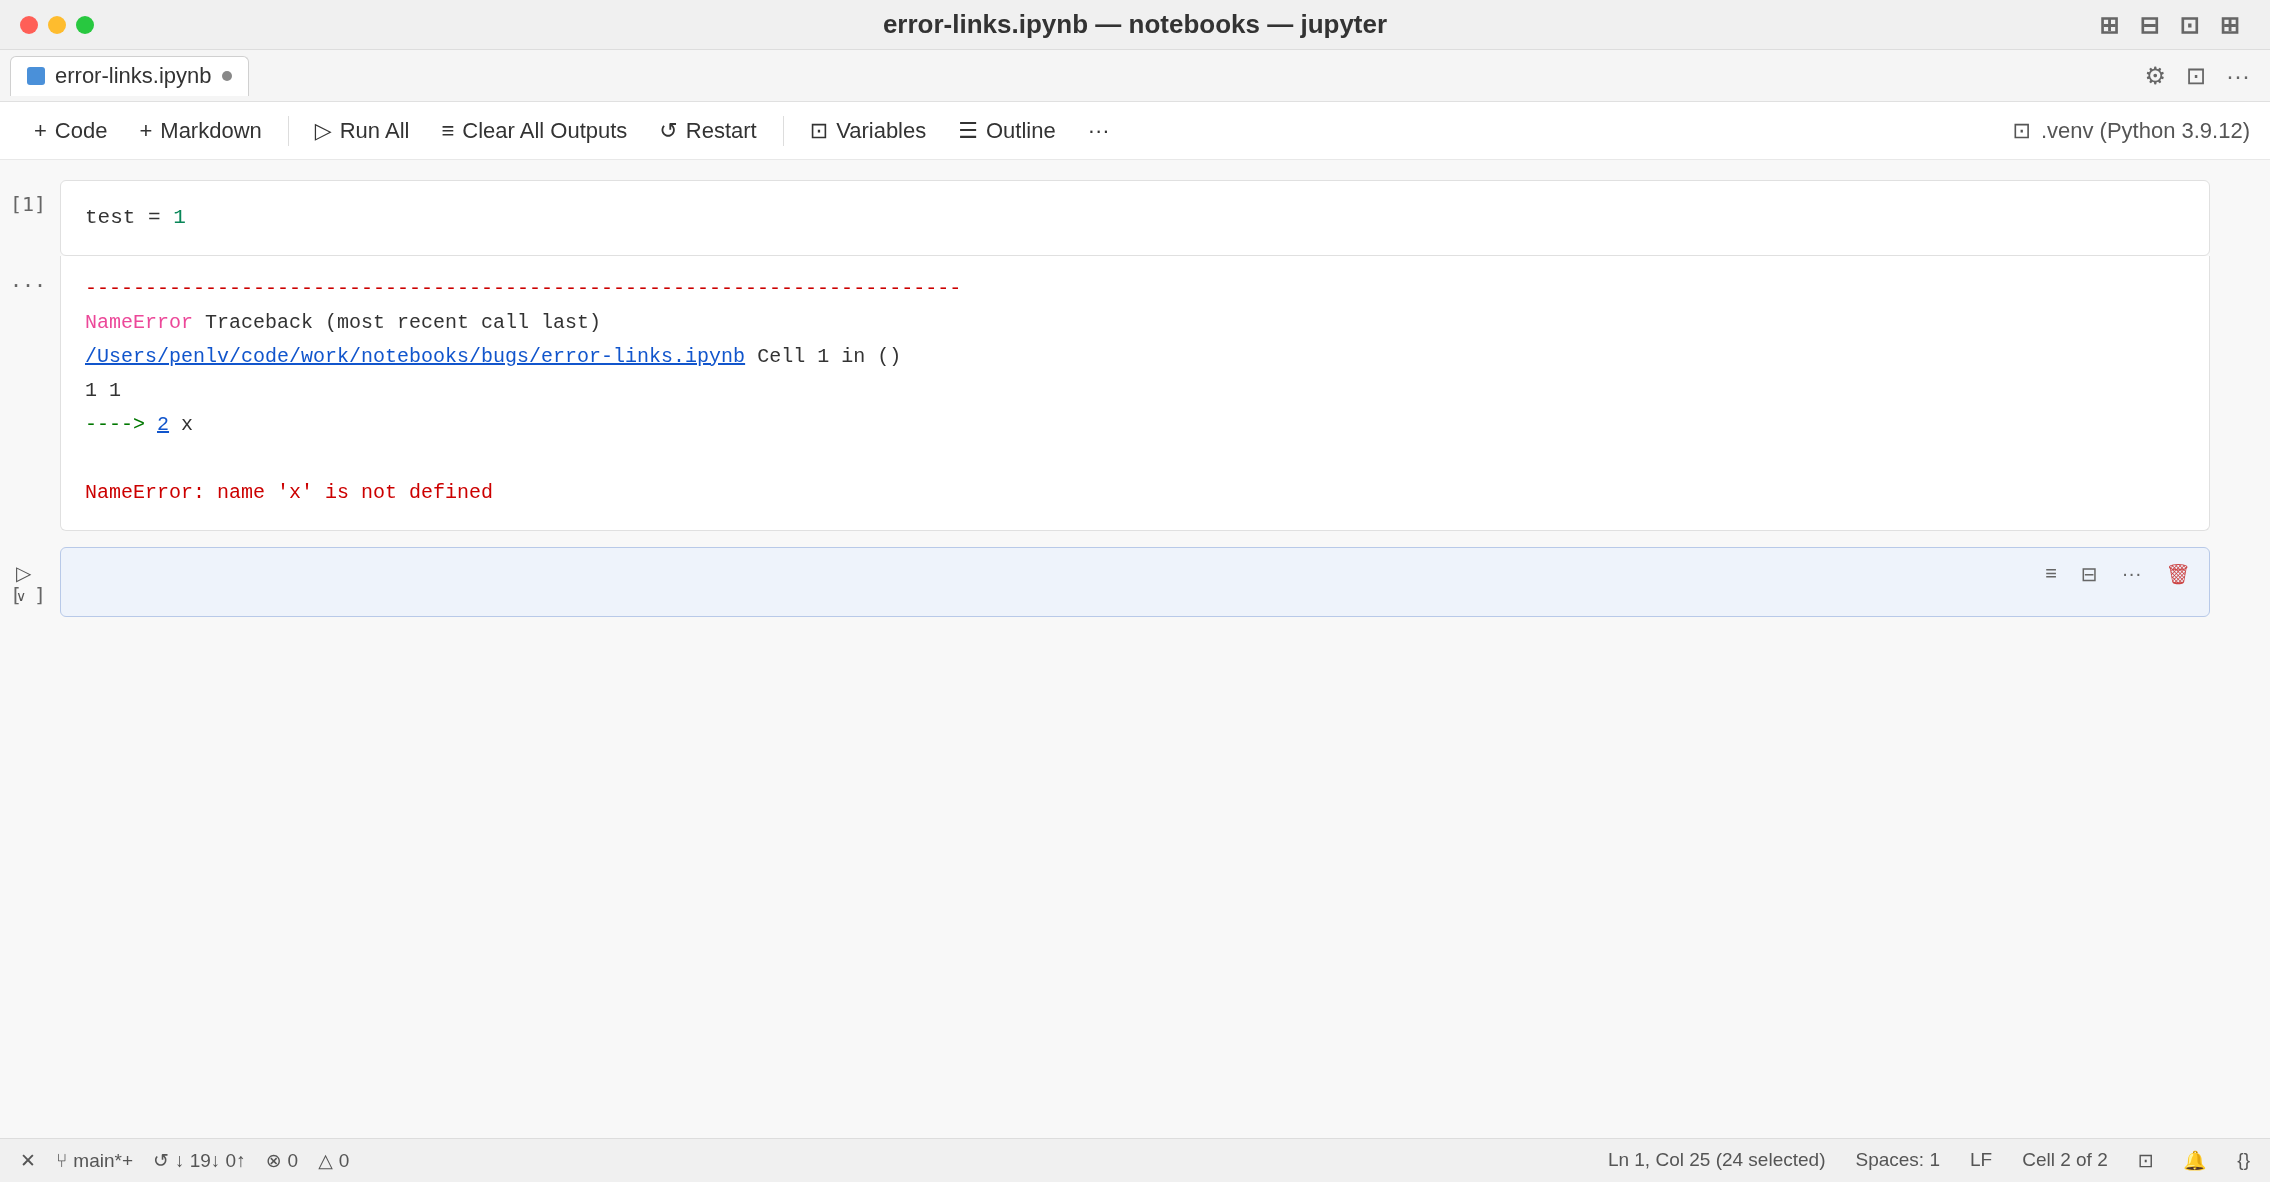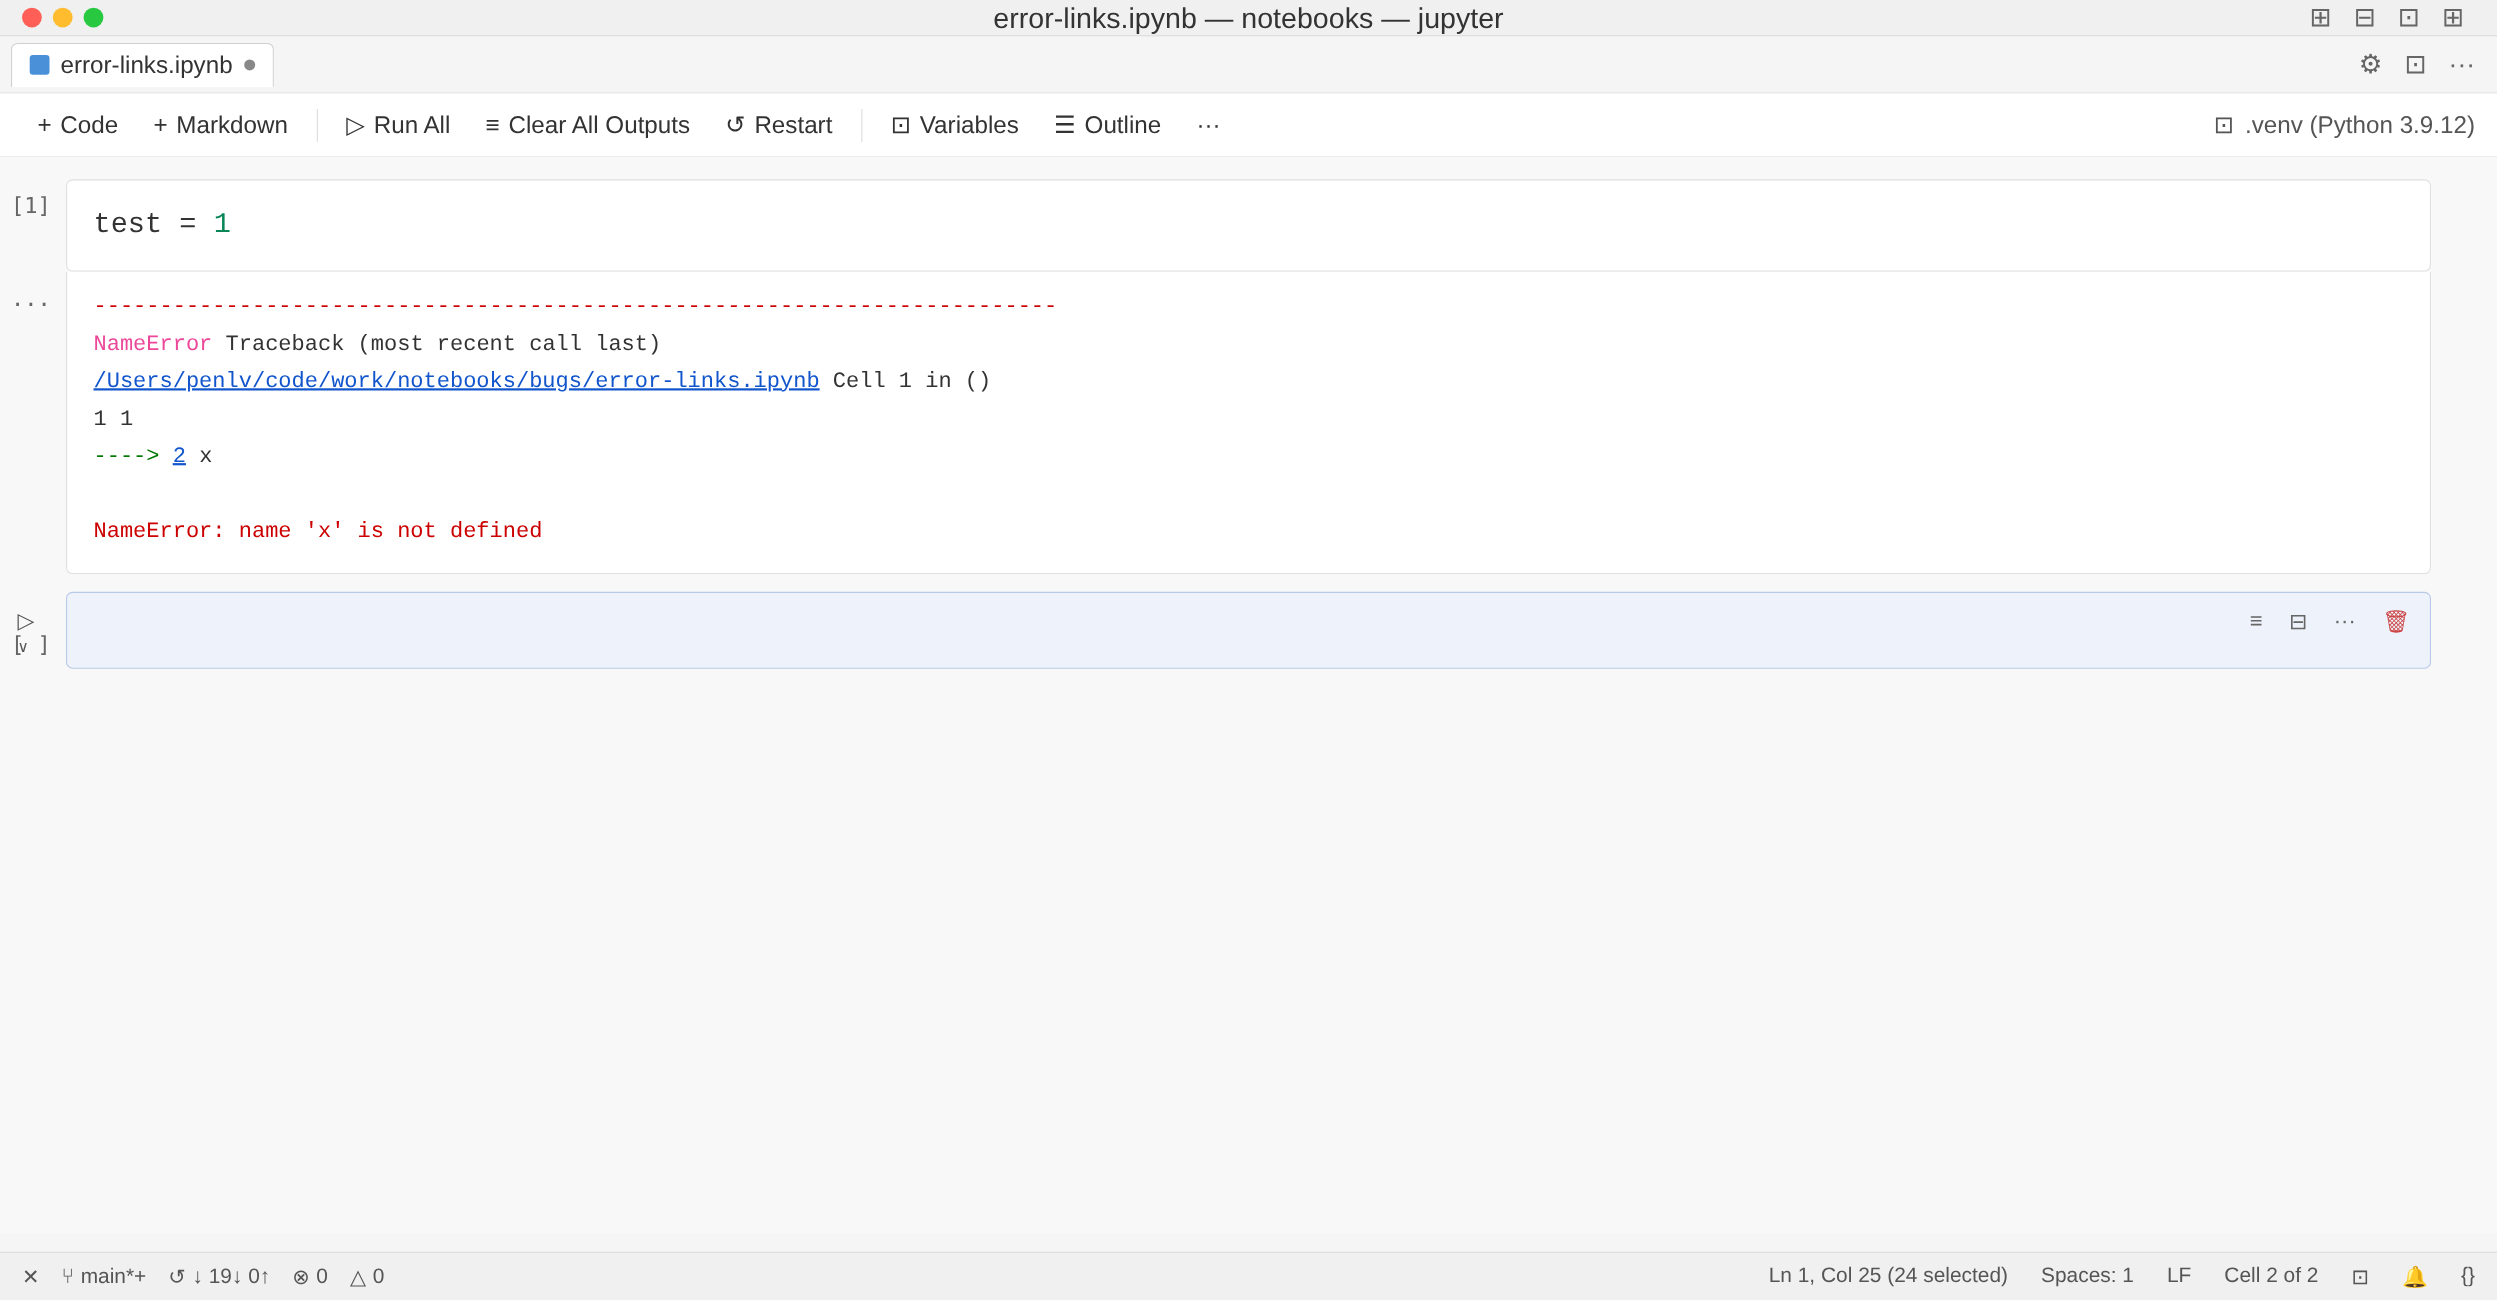--- a/index.html
+++ b/index.html
@@ -7,27 +7,28 @@
       font-family: -apple-system, BlinkMacSystemFont, 'Segoe UI', sans-serif;
       background: #f5f5f5;
       width: 2270px;
       height: 1182px;
       overflow: hidden;
       position: relative;
     }
 
     
     .title-bar {
-      height: 33px;
+      height: 50px;
       background: #f0f0f0;
       display: flex;
       align-items: center;
       justify-content: center;
       position: relative;
       border-bottom: 1px solid #ddd;
+      font-weight: bold;
     }
     .title-bar-title {
       font-size: 26px;
       color: #333;
     }
     .title-bar-controls {
       position: absolute;
       right: 30px;
       display: flex;
       gap: 20px;
@@ -162,21 +163,21 @@
     }
     .cell-box {
       background: #ffffff;
       border: 1px solid #e0e0e0;
       border-radius: 6px;
       margin-bottom: 0;
     }
     .cell-code {
       padding: 20px 24px;
       font-family: 'Courier New', Courier, monospace;
-      font-size: 26px;
+      font-size: 21px;
       line-height: 1.6;
       color: #333;
     }
     .kw-blue { color: #0000cc; }
     .kw-number { color: #098658; }
 
     
     .output-area {
       position: relative;
       margin: 0 60px;

